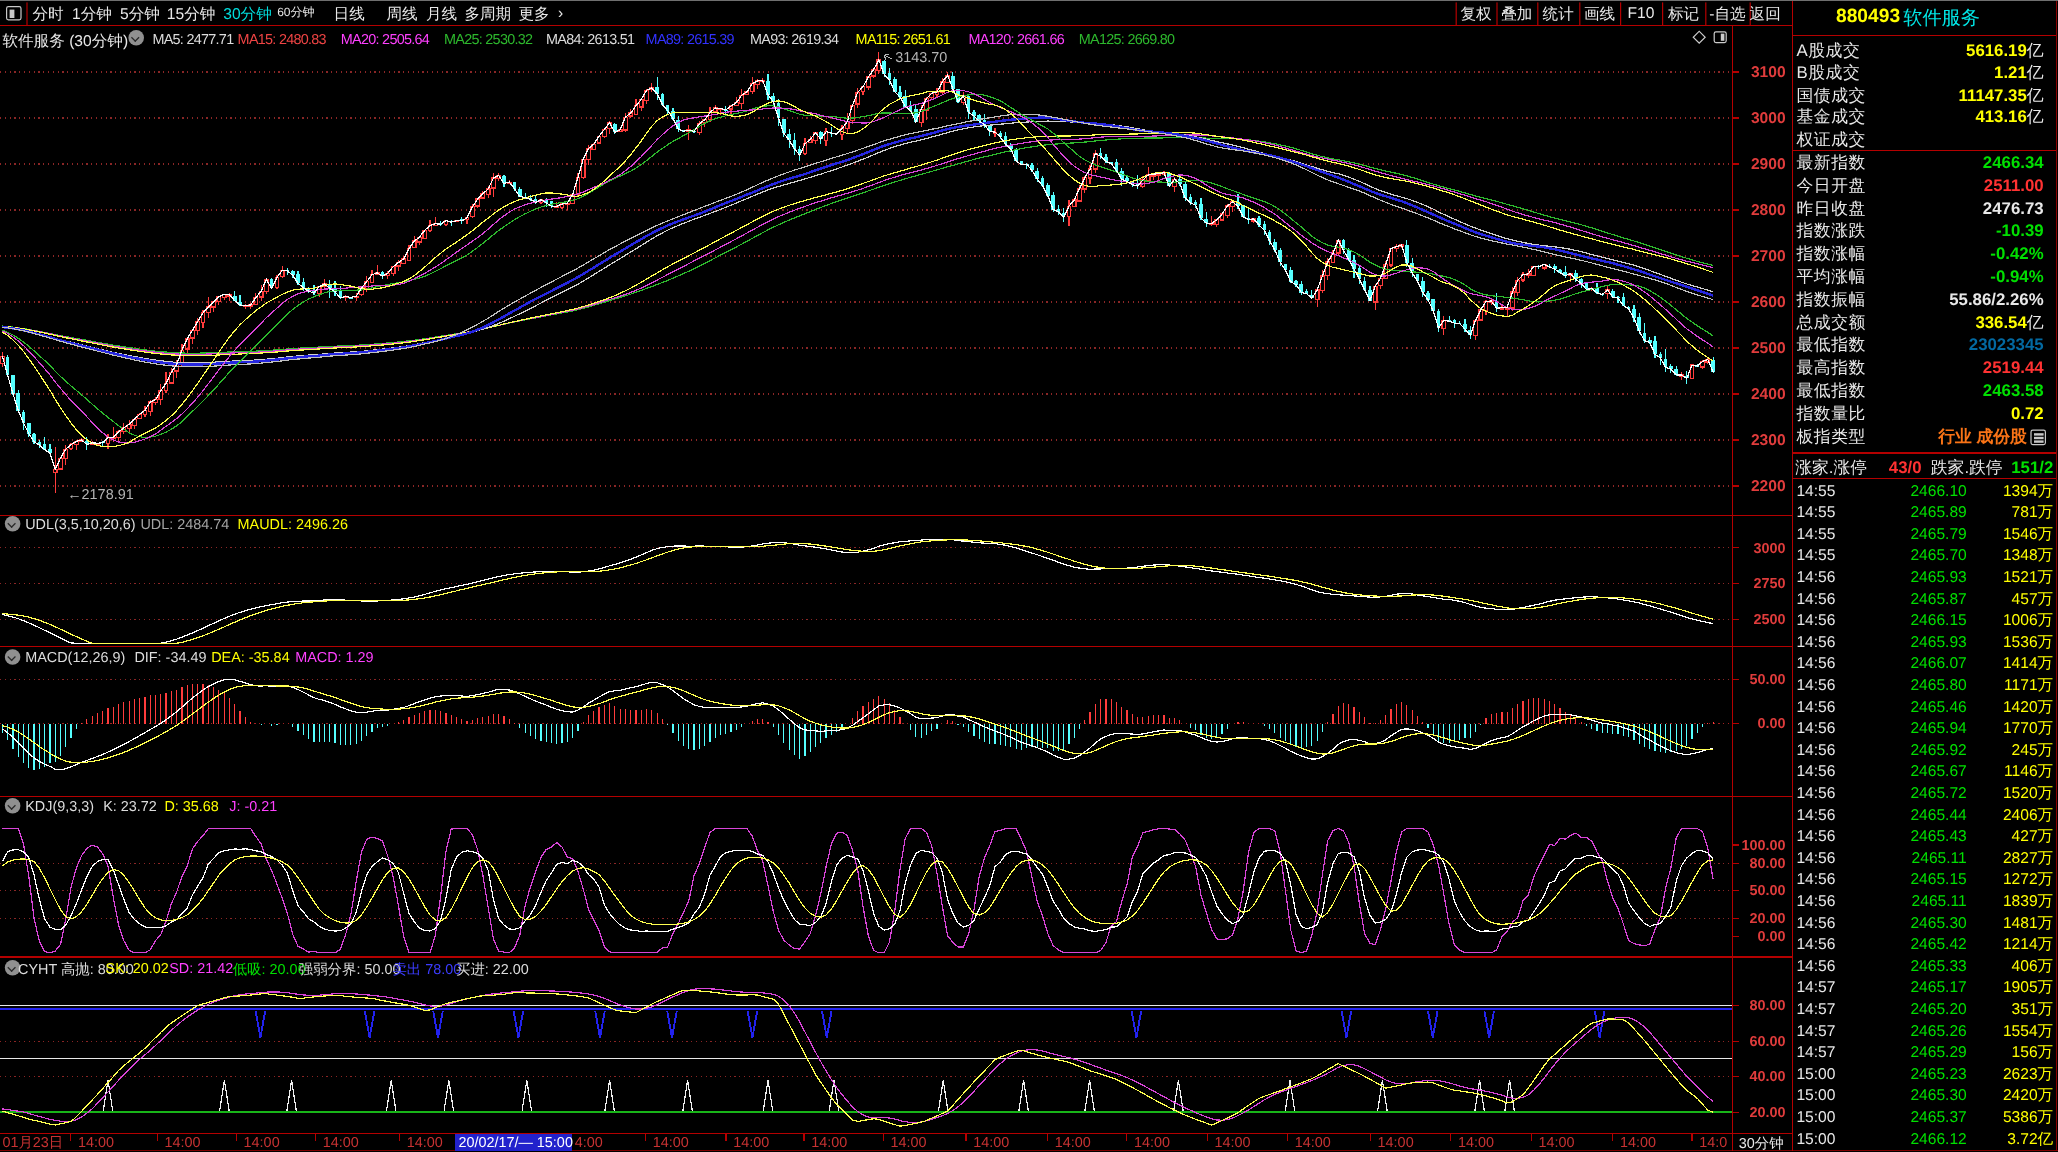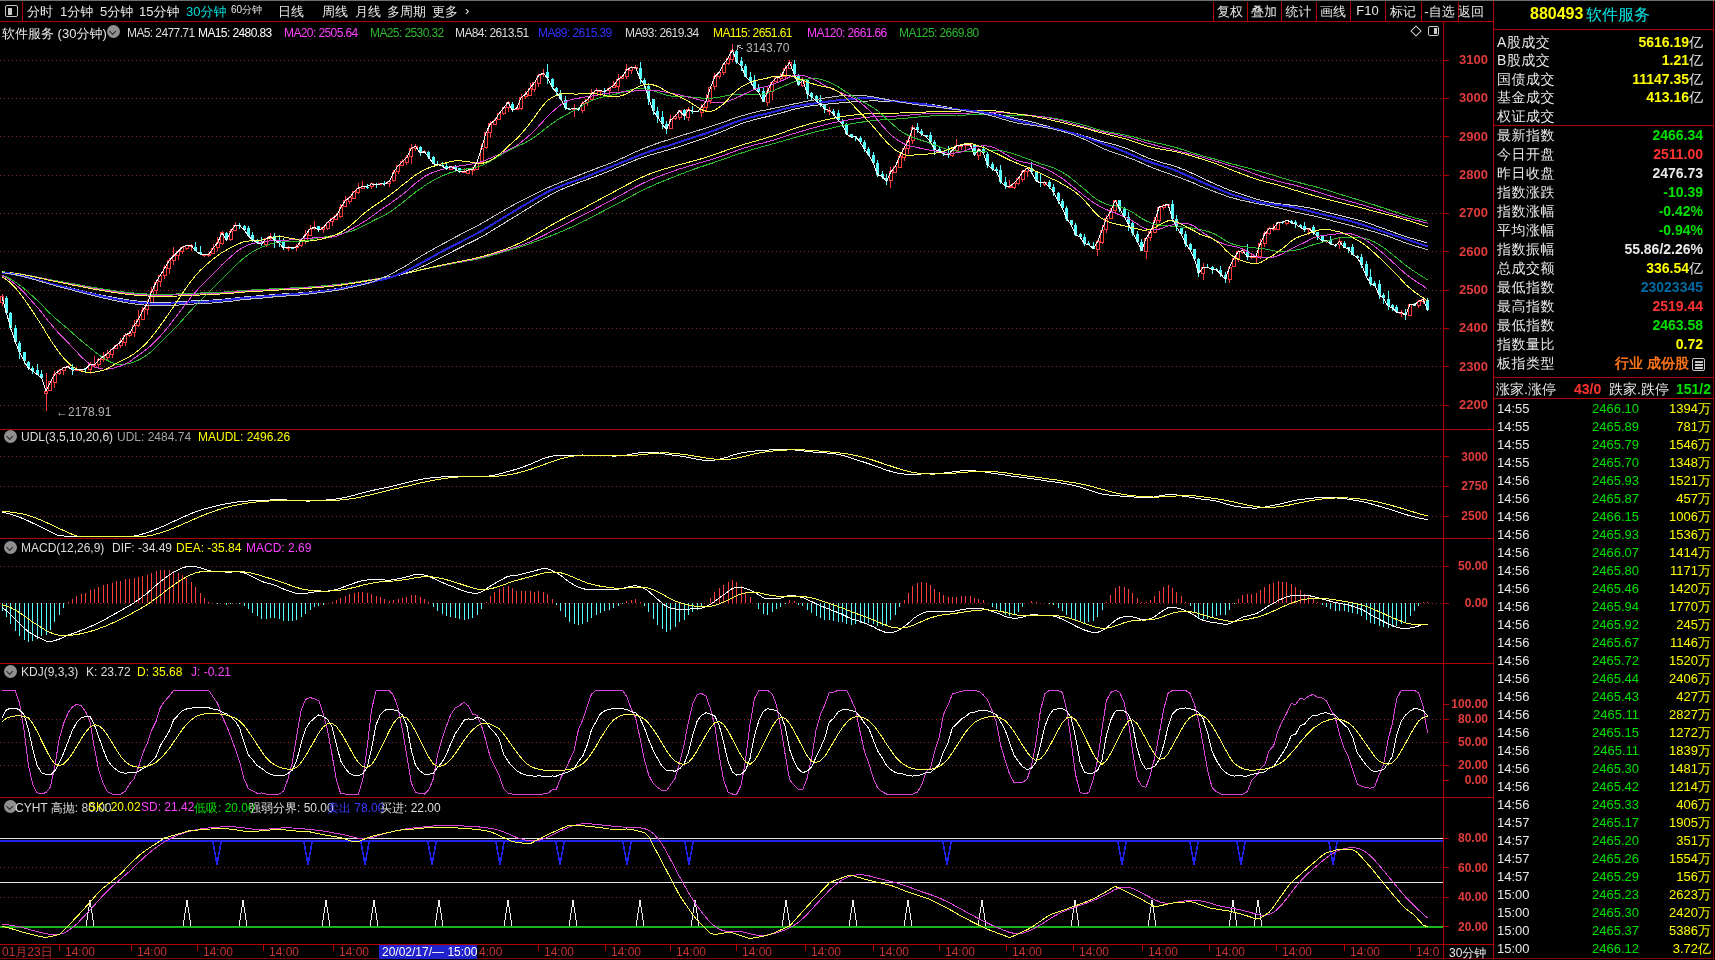--- a/index.html
+++ b/index.html
@@ -223,41 +223,41 @@
 <div class="ab" style="left:1350px;top:3px;width:35px;text-align:center;font-size:13px;color:#e8e8e8">F10</div>
 <div class="ab" style="left:1385px;top:2px;width:1px;height:19px;background:#b40000"></div>
 <div class="ab" style="left:1385px;top:3px;width:36px;text-align:center;font-size:13px;color:#e8e8e8">标记</div>
 <div class="ab" style="left:1421px;top:2px;width:1px;height:19px;background:#b40000"></div>
 <div class="ab" style="left:1421px;top:3px;width:37px;text-align:center;font-size:13px;color:#e8e8e8">-自选</div>
 <div class="ab" style="left:1458px;top:2px;width:1px;height:19px;background:#b40000"></div>
 <div class="ab" style="left:1458px;top:3px;width:35px;text-align:left;font-size:13px;color:#e8e8e8">返回</div>
 <span class="ab" style="left:2px;top:25px;font-size:13px;color:#e8e8e8">软件服务 (30分钟)</span>
 <div class="circ" style="left:107px;top:25px"></div>
 <span class="ab" style="left:127px;top:26px;font-size:12px;color:#dcdcdc;letter-spacing:-0.6px">MA5: 2477.71</span>
-<span class="ab" style="left:198px;top:26px;font-size:12px;color:#ffffff;letter-spacing:-0.6px">MA15: 2480.83</span>
+<span class="ab" style="left:198px;top:26px;font-size:12px;color:#ef4444;letter-spacing:-0.6px">MA15: 2480.83</span>
 <span class="ab" style="left:284px;top:26px;font-size:12px;color:#ff40ff;letter-spacing:-0.6px">MA20: 2505.64</span>
 <span class="ab" style="left:370px;top:26px;font-size:12px;color:#2db82d;letter-spacing:-0.6px">MA25: 2530.32</span>
 <span class="ab" style="left:455px;top:26px;font-size:12px;color:#dcdcdc;letter-spacing:-0.6px">MA84: 2613.51</span>
 <span class="ab" style="left:538px;top:26px;font-size:12px;color:#3232ff;letter-spacing:-0.6px">MA89: 2615.39</span>
 <span class="ab" style="left:625px;top:26px;font-size:12px;color:#dcdcdc;letter-spacing:-0.6px">MA93: 2619.34</span>
 <span class="ab" style="left:713px;top:26px;font-size:12px;color:#ffff00;letter-spacing:-0.6px">MA115: 2651.61</span>
 <span class="ab" style="left:807px;top:26px;font-size:12px;color:#ff40ff;letter-spacing:-0.6px">MA120: 2661.66</span>
 <span class="ab" style="left:899px;top:26px;font-size:12px;color:#2db82d;letter-spacing:-0.6px">MA125: 2669.80</span>
 <div class="ab" style="left:1412px;top:27px;width:8px;height:8px;border:1.2px solid #ccc;transform:rotate(45deg)"></div>
 <div class="ab" style="left:1428px;top:26px;width:11px;height:10px;border:1.4px solid #ccc;border-radius:2px"></div>
 <div class="ab" style="left:1434px;top:28px;width:3.4px;height:6px;background:#ccc"></div>
 <div class="circ" style="left:4px;top:430px"></div>
 <span class="ab lb" style="left:21px;top:430px;color:#dcdcdc">UDL(3,5,10,20,6)</span>
 <span class="ab lb" style="left:117px;top:430px;color:#a3a3a3">UDL: 2484.74</span>
 <span class="ab lb" style="left:198px;top:430px;color:#ffff00">MAUDL: 2496.26</span>
 <div class="circ" style="left:4px;top:541px"></div>
 <span class="ab lb" style="left:21px;top:541px;color:#dcdcdc">MACD(12,26,9)</span>
 <span class="ab lb" style="left:112px;top:541px;color:#dcdcdc">DIF: -34.49</span>
 <span class="ab lb" style="left:176px;top:541px;color:#ffff00">DEA: -35.84</span>
-<span class="ab lb" style="left:246px;top:541px;color:#ff40ff">MACD: 2.69</span>
+<span class="ab lb" style="left:246px;top:541px;color:#ff40ff">MACD: 1.29</span>
 <div class="circ" style="left:4px;top:665px"></div>
 <span class="ab lb" style="left:21px;top:665px;color:#dcdcdc">KDJ(9,3,3)</span>
 <span class="ab lb" style="left:86px;top:665px;color:#dcdcdc">K: 23.72</span>
 <span class="ab lb" style="left:137px;top:665px;color:#ffff00">D: 35.68</span>
 <span class="ab lb" style="left:191px;top:665px;color:#ff40ff">J: -0.21</span>
 <div class="circ" style="left:4px;top:800px"></div>
 <span class="ab lb" style="left:15px;top:800px;color:#dcdcdc">CYHT 高抛: 80.00</span>
 <span class="ab lb" style="left:88px;top:800px;color:#ffff00">SK: 20.02</span>
 <span class="ab lb" style="left:141px;top:800px;color:#ff40ff">SD: 21.42</span>
 <span class="ab lb" style="left:194px;top:800px;color:#00e000">低吸: 20.00</span>

